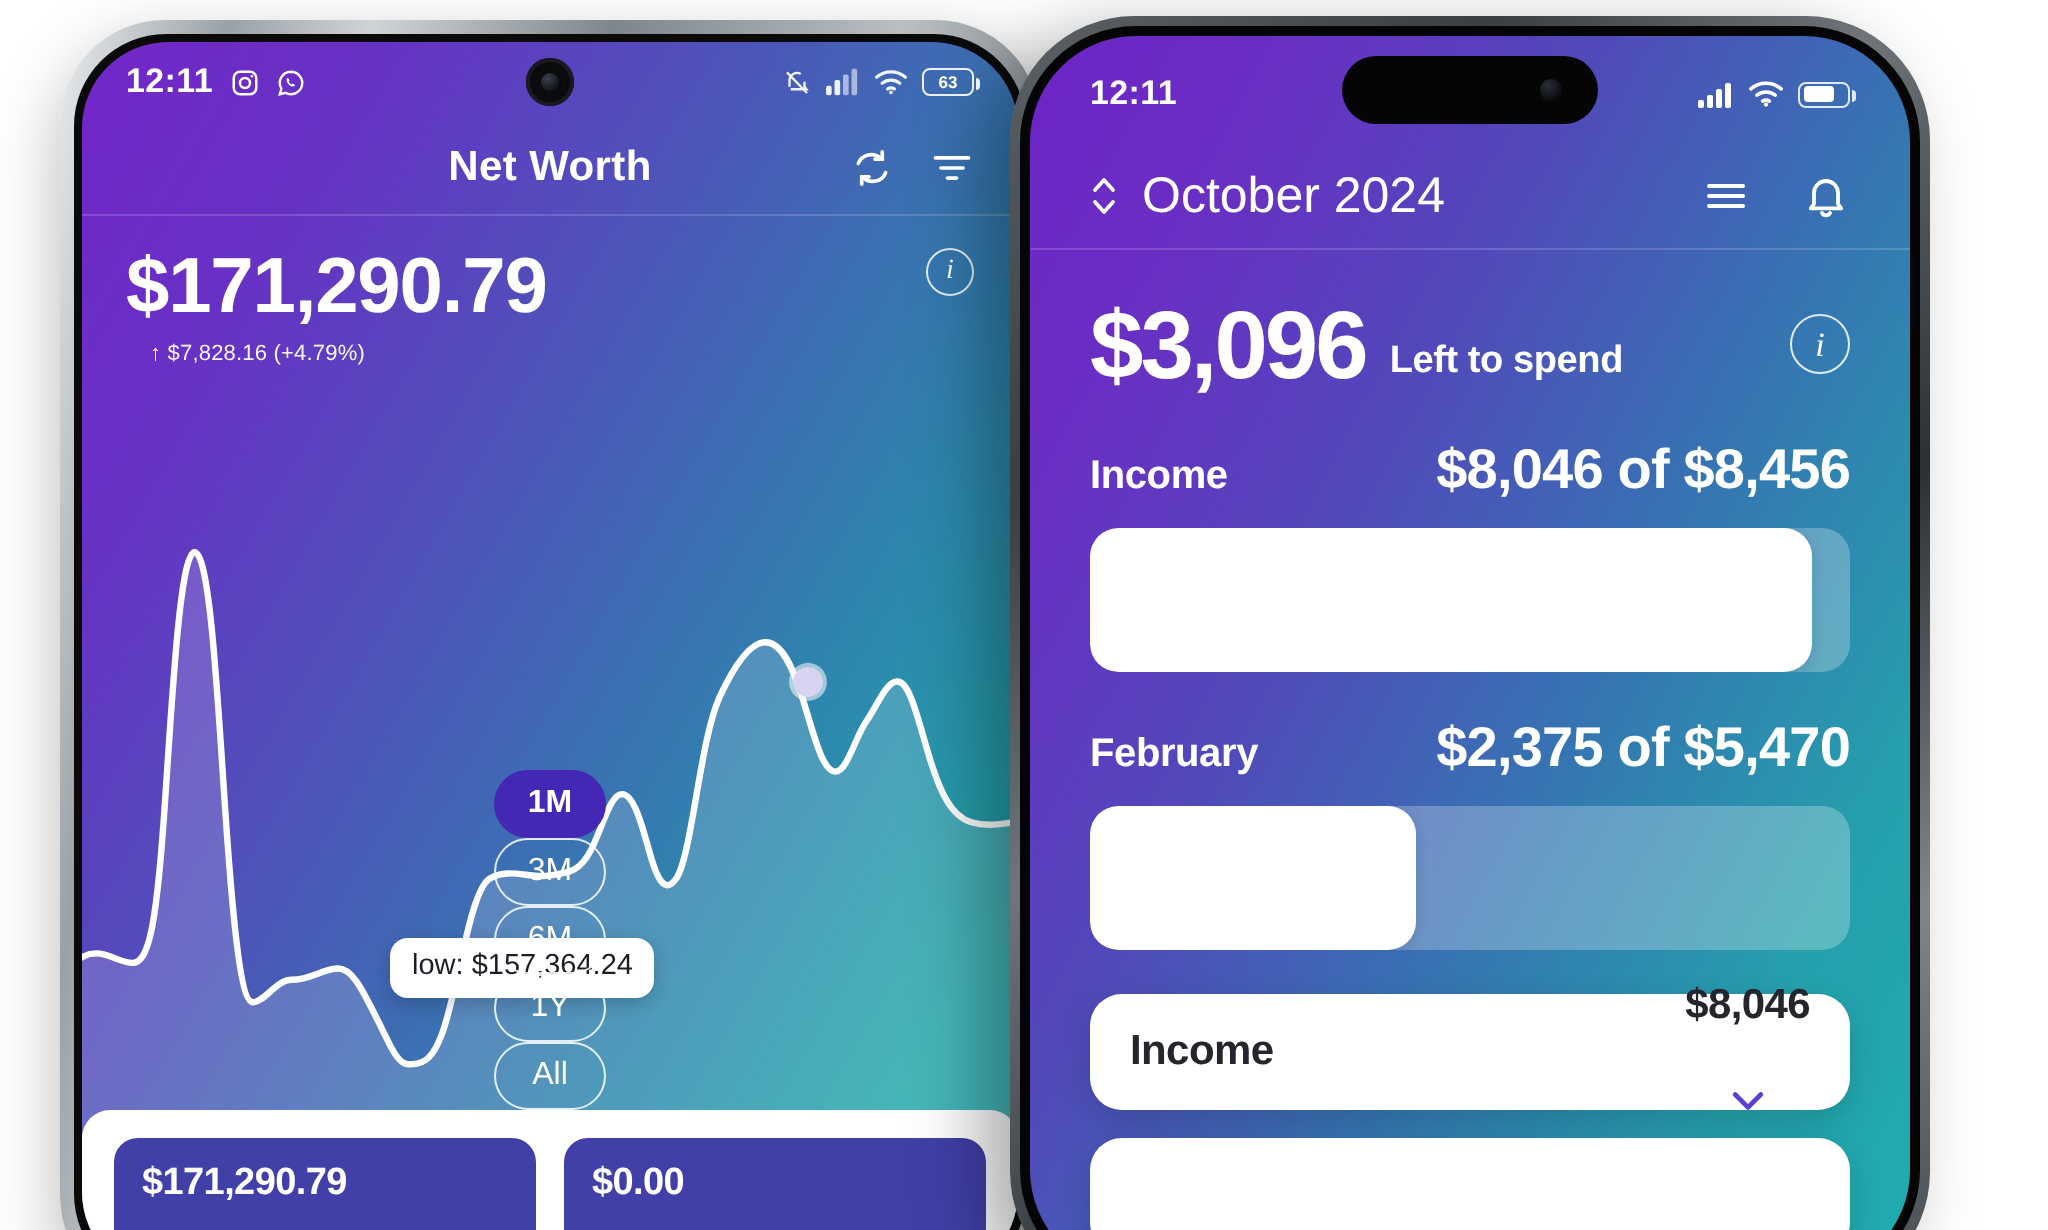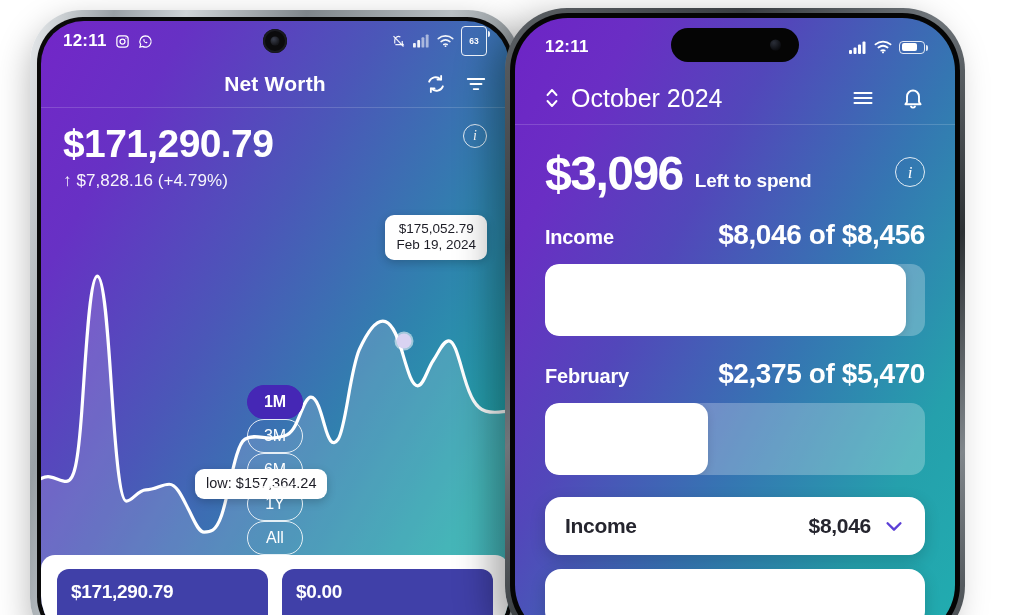--- a/index.html
+++ b/index.html
@@ -48,21 +48,21 @@
     background:#0b0b0d;
     box-shadow: inset 0 0 0 2px #191a20;
     z-index:7;
   }
   .punchhole::after{
     content:""; position:absolute; left:50%; top:50%; transform:translate(-50%,-50%);
     width:9px;height:9px;border-radius:50%;
     background: radial-gradient(circle at 35% 30%, #3a3f4d 0%, #16171c 70%);
   }
   .batt-a {
-    width:26px; height:30px; border:1.8px solid rgba(255,255,255,.9); border-radius:4px;
+    width:26px; height:14px; border:1.8px solid rgba(255,255,255,.9); border-radius:4px;
     display:flex; align-items:center; justify-content:center; position:relative;
   }
   .batt-a::after{
     content:""; position:absolute; right:-4px; top:4px; width:2.5px;height:6px;
     background:rgba(255,255,255,.9); border-radius:0 2px 2px 0;
   }
   .batt-a span{ font-size:8.5px; font-weight:700; color:#fff; line-height:1; }
 
   
   .apphdr-a {
@@ -73,21 +73,21 @@
     position:absolute; left:0; right:0; text-align:center;
     font-size:21px; font-weight:700; letter-spacing:.2px;
     pointer-events:none;
   }
   .apphdr-a .acts { margin-left:auto; display:flex; align-items:center; gap:18px; z-index:2; }
   .hairline { height:1px; background:rgba(255,255,255,.16); }
 
   
   .nw-block { padding: 16px 22px 0 22px; position:relative; color:#fff; }
   .nw-amount { font-size:39px; font-weight:700; letter-spacing:-.6px; line-height:1; }
-  .nw-change { margin-top:8px; font-size:17px; color:rgba(255,255,255,.95); letter-spacing:.1px; }
+  .nw-change { margin-top:8px; font-size:11px; color:rgba(255,255,255,.95); letter-spacing:.1px;margin-left:12px; }
   .info-circle {
     position:absolute; right:22px; top:16px;
     width:24px;height:24px;border-radius:50%;
     border:1.7px solid rgba(255,255,255,.85);
     display:flex;align-items:center;justify-content:center;
     font-size:14px; font-style:italic; font-family:"Liberation Serif",serif; color:#fff; line-height:1;
   }
 
   
   .chart-wrap { position:absolute; left:0; right:0; top:196px; bottom:0; }
@@ -196,21 +196,21 @@
     overflow:hidden; position:relative;
   }
   .bar-fill { height:100%; background:#fff; border-radius:14px; box-shadow:0 2px 8px rgba(0,0,0,.12); }
 
   .list-card {
     margin: 22px 30px 0 30px; background:#fff; border-radius:16px;
     height:58px; display:flex; align-items:center; padding: 0 20px;
     box-shadow: 0 5px 16px rgba(0,0,0,.16);
   }
   .lc-name { font-size:21px; font-weight:700; color:#25252e; letter-spacing:-.3px; }
-  .lc-right { margin-left:auto; display:flex; align-items:center; gap:12px; }
+  .lc-right { margin-left:auto; display:flex; align-items:center; gap:24px;flex-direction:column; }
   .lc-val { font-size:21px; font-weight:700; color:#25252e; letter-spacing:-.3px; }
   .list-card-2 {
     margin: 14px 30px 0 30px; background:#fff; border-radius:16px;
     height:58px; box-shadow:0 5px 16px rgba(0,0,0,.16);
   }
   .ico { display:inline-flex; align-items:center; justify-content:center; }
 </style>
 </head>
 <body>
 
@@ -324,24 +324,20 @@
                      C174,224 180,224 186,212 C194,196 200,162 210,158 C220,154 230,158 240,157
                      C250,156 256,156 262,148 C268,140 272,128 278,128 C284,128 288,138 292,148
                      C296,158 300,164 306,158 C314,150 318,110 328,94 C336,82 344,74 352,74
                      C360,74 366,82 372,96 C378,110 382,120 388,120 C394,120 398,108 404,102
                      C410,96 414,88 420,88 C426,88 430,100 436,114 C442,128 448,136 458,138
                      C468,140 476,138 482,138" fill="none" stroke="#ffffff" stroke-width="3.2" stroke-linecap="round" stroke-linejoin="round" vector-effect="non-scaling-stroke"></path>
           </svg>
           <div style="position:absolute;left:77.6%;top:29.5%;width:15px;height:15px;border-radius:50%;background:#d9d3f2;box-shadow:0 0 0 2px rgba(255,255,255,.55);transform:translate(-50%,-50%);"></div>
         </div>
 
-        <div class="tooltip tip-hi">
-          <div>$175,052.79</div>
-          <div>Feb 19, 2024</div>
-        </div>
         <div class="tooltip tip-low">low: $157,364.24</div>
 
         <div class="ranges">
           <div class="range-btn active">1M</div>
           <div class="range-btn">3M</div>
           <div class="range-btn">6M</div>
           <div class="range-btn">1Y</div>
           <div class="range-btn">All</div>
         </div>
 

